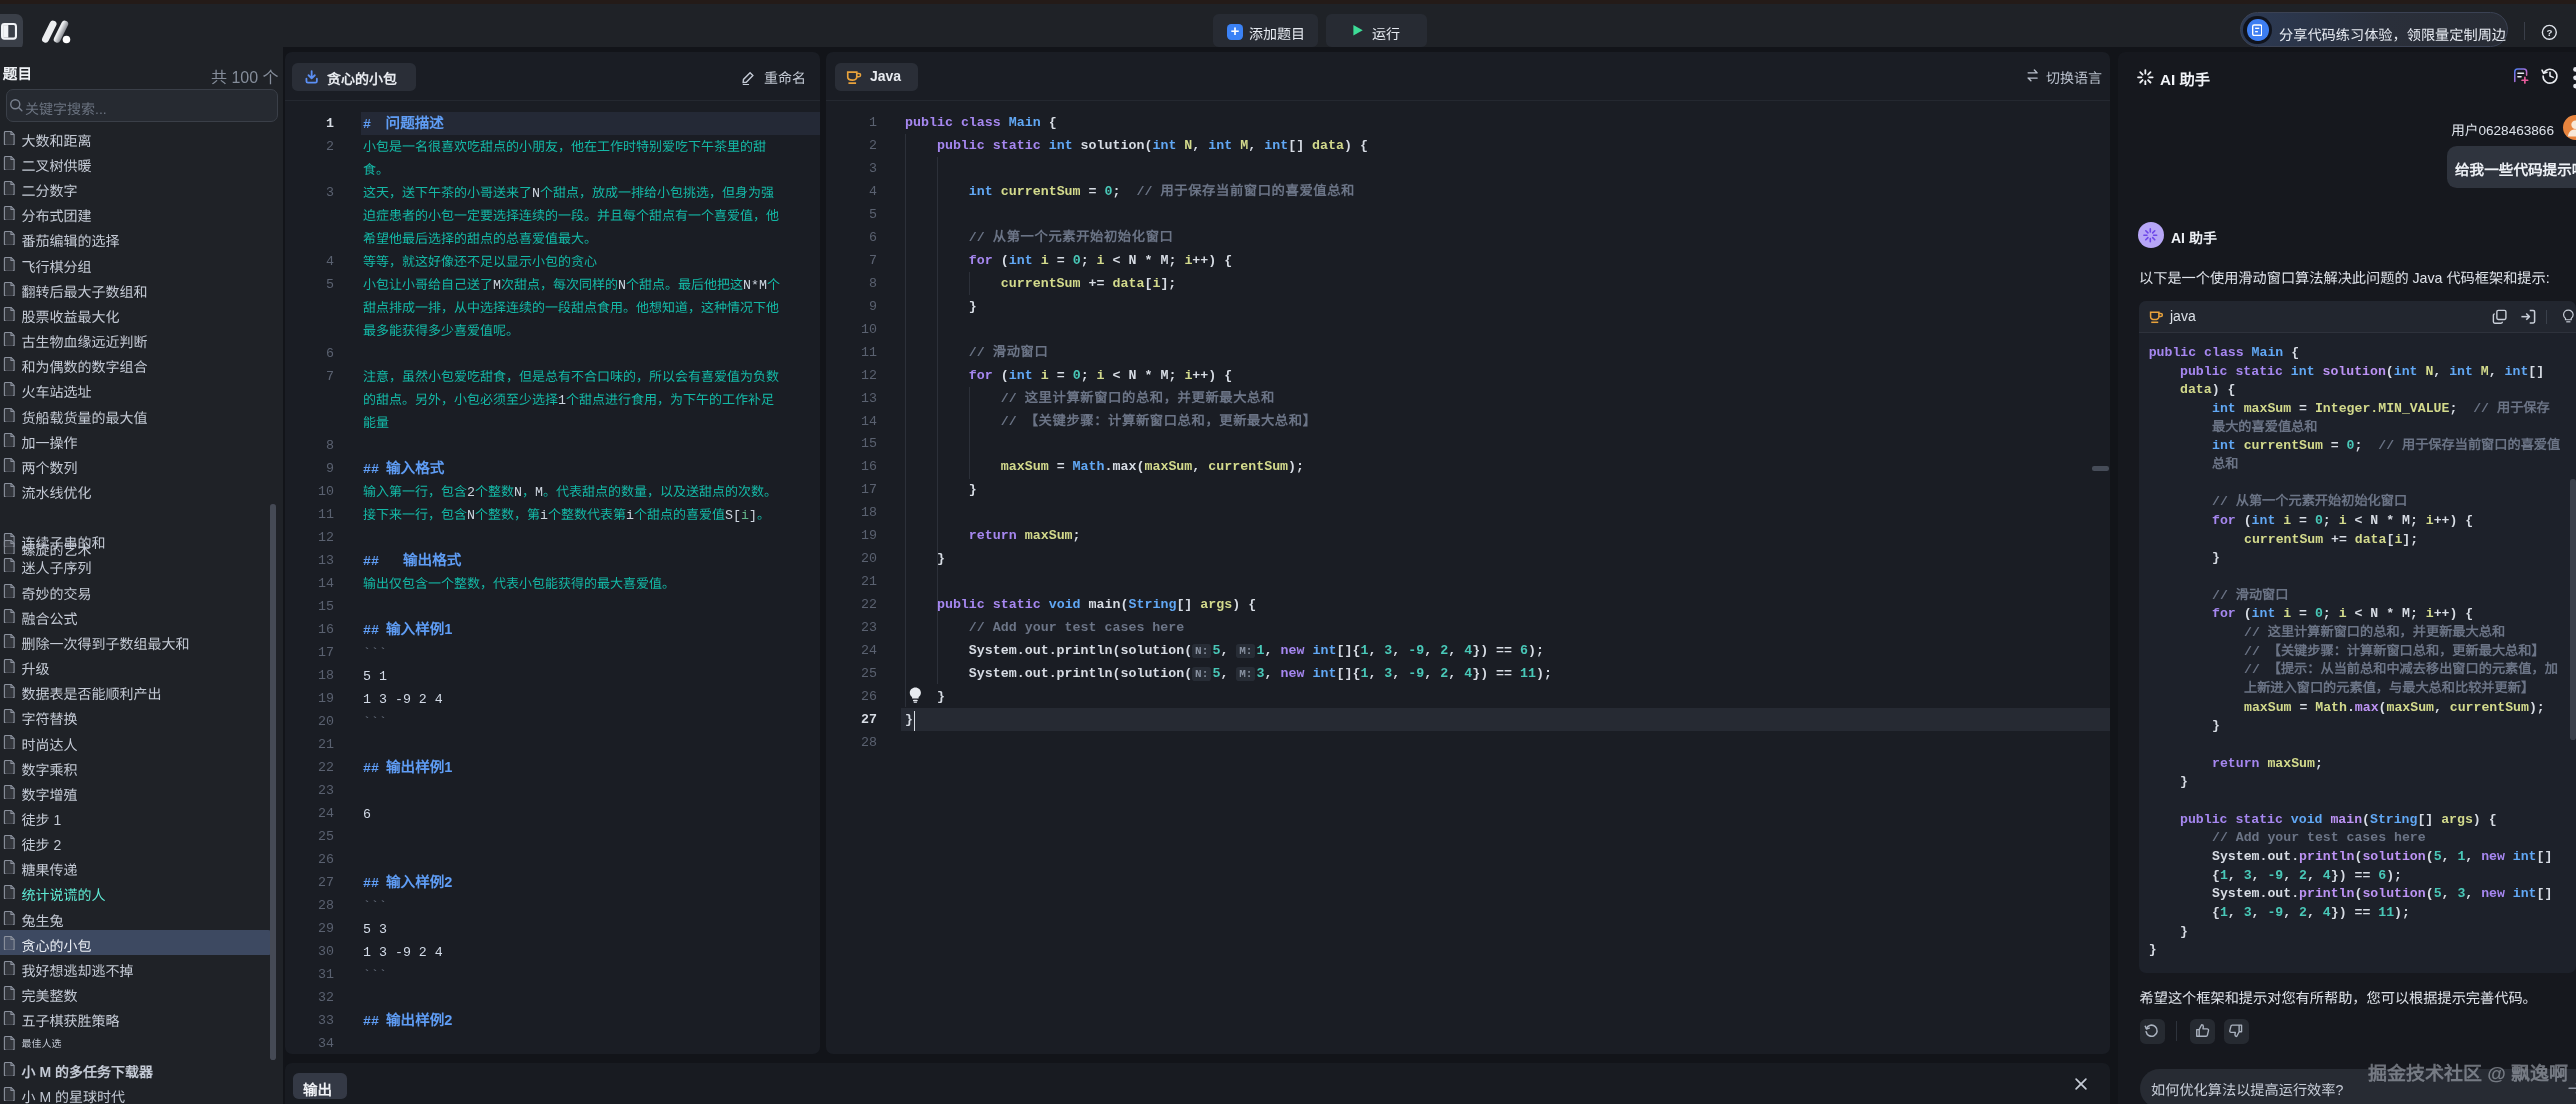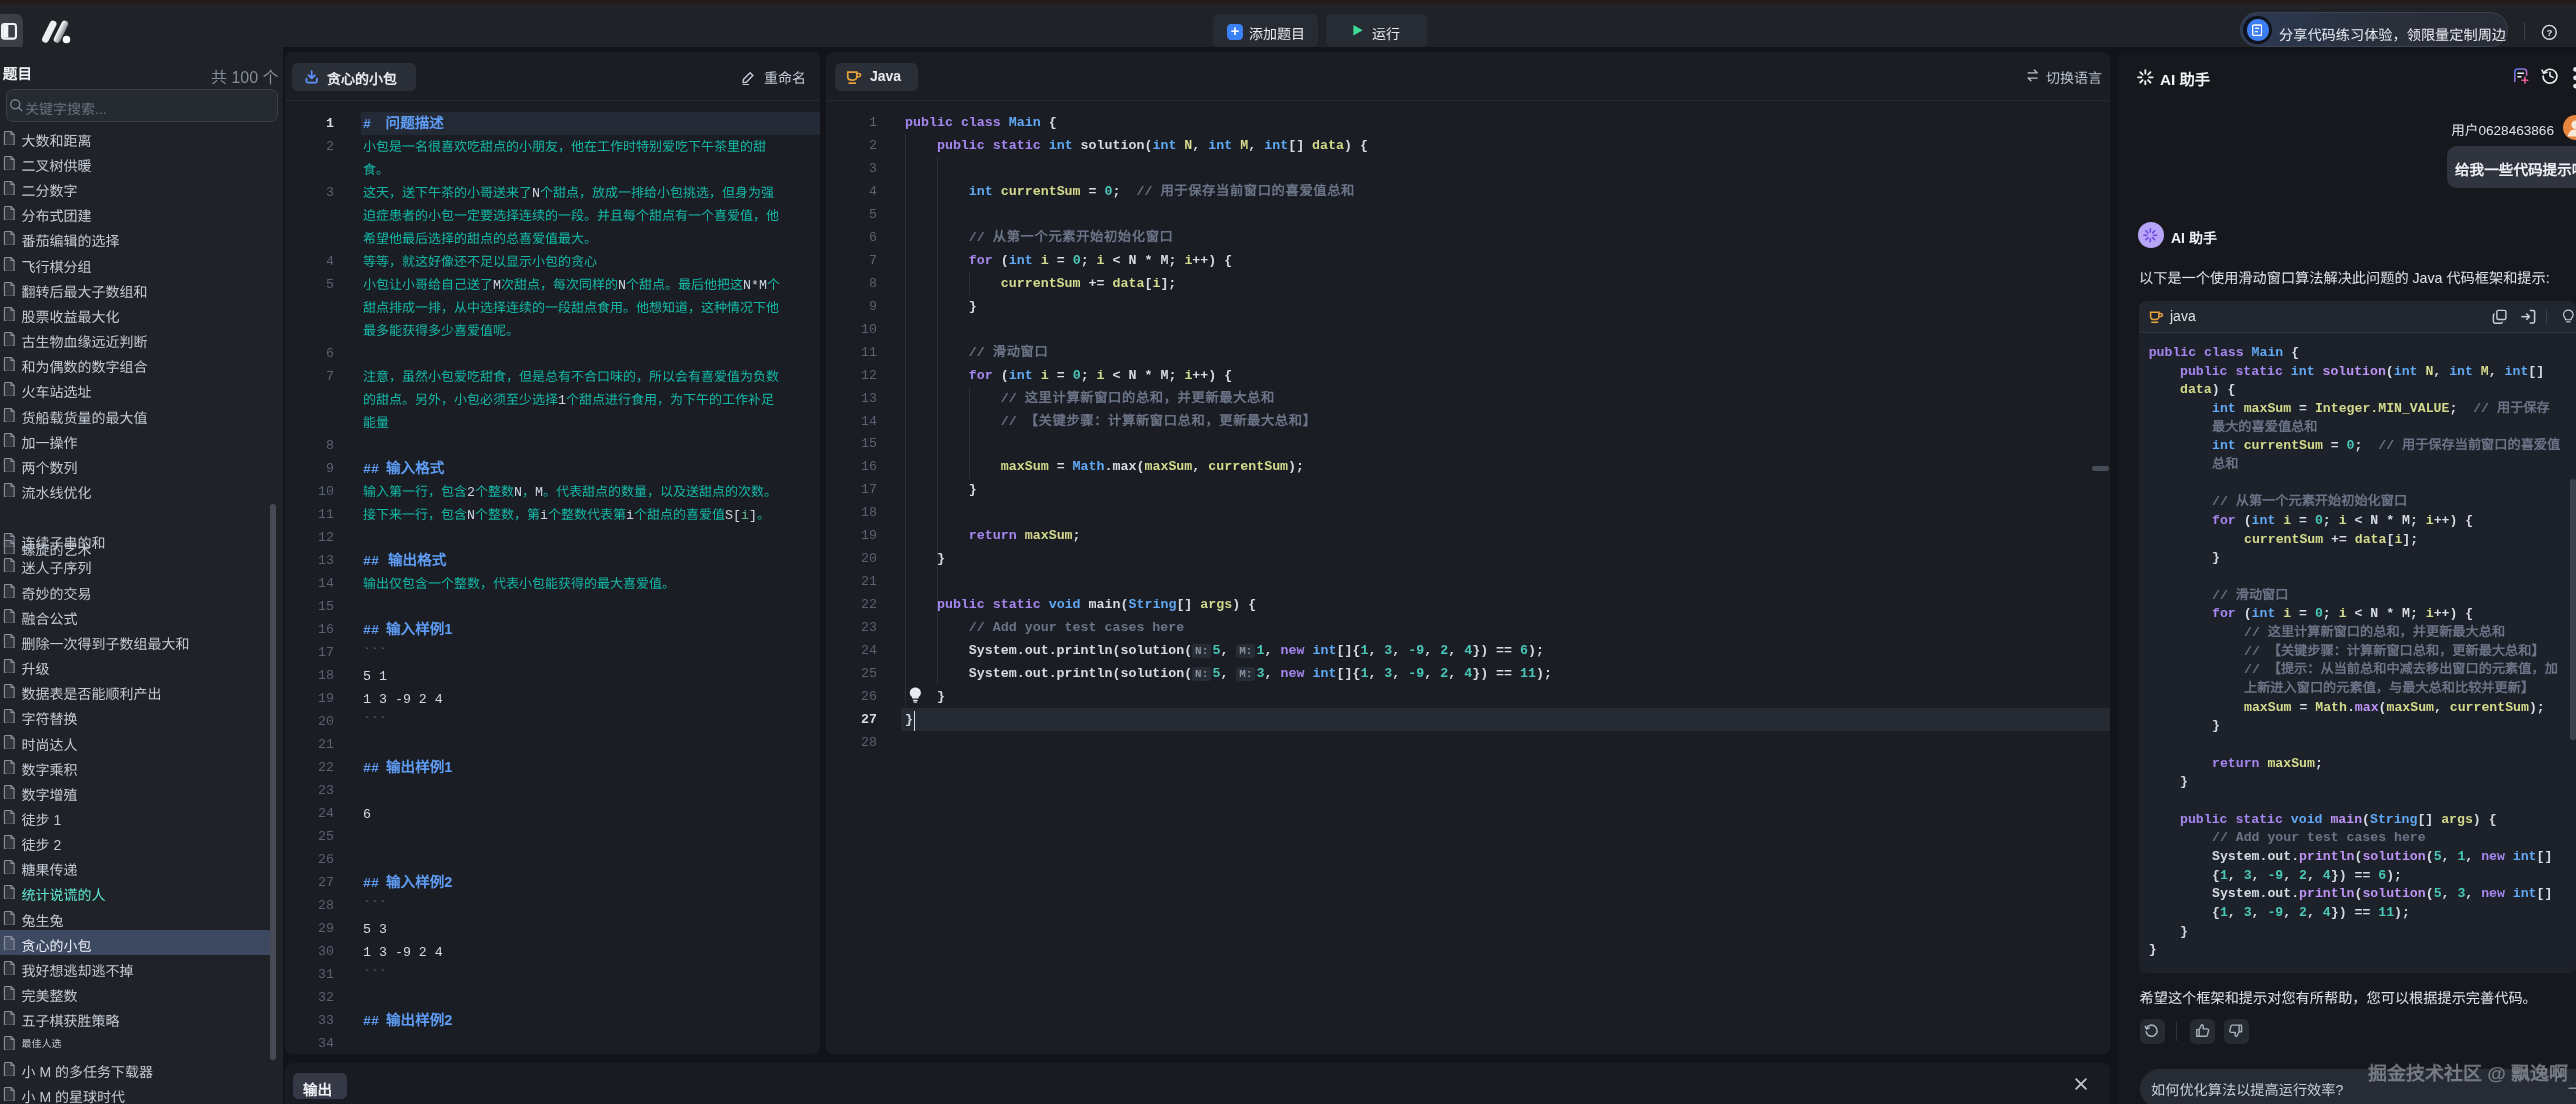--- a/index.html
+++ b/index.html
@@ -379,21 +379,21 @@
       <div style="position:absolute;left:21.5px;top:4.9px;font-size:14px;color:#c3c9d4;white-space:nowrap">五子棋获胜策略</div>
     </div>
 <div style="position:absolute;left:0;top:983px;width:271px;height:25px;border-radius:0 2.8px 2.8px 0;">
       <svg style="position:absolute;left:2.8px;top:5.6px" width="12.5" height="14.6" viewBox="0 0 18 21">
         <path d="M2 2.5 C2 1.4 2.9 0.5 4 0.5 L11.5 0.5 L16 5 L16 18.5 C16 19.6 15.1 20.5 14 20.5 L4 20.5 C2.9 20.5 2 19.6 2 18.5 Z" fill="#8b919d2e"></path>
         <path d="M2 2.5 C2 1.4 2.9 0.5 4 0.5 L11.5 0.5 L16 5 L16 18.5 C16 19.6 15.1 20.5 14 20.5 L4 20.5 C2.9 20.5 2 19.6 2 18.5 Z" fill="none" stroke="#8b919d" stroke-width="1.6"></path>
         <path d="M11.5 0.5 L11.5 5 L16 5" fill="none" stroke="#8b919d" stroke-width="1.6"></path>
       </svg>
       <div style="position:absolute;left:21.5px;top:4.9px;font-size:10px;color:#c3c9d4;white-space:nowrap">最佳人选</div>
     </div>
-<div style="position:absolute;left:0;top:1009px;width:271px;height:25px;border-radius:0 2.8px 2.8px 0;">
+<div style="position:absolute;left:0;top:1009px;width:271px;height:25px;border-radius:0 2.8px 2.8px 0;font-weight:bold;">
       <svg style="position:absolute;left:2.8px;top:5.6px" width="12.5" height="14.6" viewBox="0 0 18 21">
         <path d="M2 2.5 C2 1.4 2.9 0.5 4 0.5 L11.5 0.5 L16 5 L16 18.5 C16 19.6 15.1 20.5 14 20.5 L4 20.5 C2.9 20.5 2 19.6 2 18.5 Z" fill="#8b919d2e"></path>
         <path d="M2 2.5 C2 1.4 2.9 0.5 4 0.5 L11.5 0.5 L16 5 L16 18.5 C16 19.6 15.1 20.5 14 20.5 L4 20.5 C2.9 20.5 2 19.6 2 18.5 Z" fill="none" stroke="#8b919d" stroke-width="1.6"></path>
         <path d="M11.5 0.5 L11.5 5 L16 5" fill="none" stroke="#8b919d" stroke-width="1.6"></path>
       </svg>
       <div style="position:absolute;left:21.5px;top:4.9px;font-size:14px;color:#c3c9d4;white-space:nowrap">小 M 的多任务下载器</div>
     </div>
 <div style="position:absolute;left:0;top:1034px;width:271px;height:25px;border-radius:0 2.8px 2.8px 0;">
       <svg style="position:absolute;left:2.8px;top:5.6px" width="12.5" height="14.6" viewBox="0 0 18 21">
         <path d="M2 2.5 C2 1.4 2.9 0.5 4 0.5 L11.5 0.5 L16 5 L16 18.5 C16 19.6 15.1 20.5 14 20.5 L4 20.5 C2.9 20.5 2 19.6 2 18.5 Z" fill="#8b919d2e"></path>
@@ -442,21 +442,21 @@
 <div class="prow" style="top:359px;"><span class="pc">能量</span></div>
 <div class="pnum" style="top:382px;color:#5a6170;">8</div>
 <div class="pnum" style="top:405px;color:#5a6170;">9</div>
 <div class="prow" style="top:405px;"><span class="h pm" style="font-weight:bold">##</span><span class="hc" style="margin-left:7px">输入格式</span></div>
 <div class="pnum" style="top:428px;color:#5a6170;">10</div>
 <div class="prow" style="top:428px;"><span class="pc">输入第一行，包含</span><span class="pm">2</span><span class="pc">个整数</span><span class="pm">N</span><span class="pc">，</span><span class="pm">M</span><span class="pc">。代表甜点的数量，以及送甜点的次数。</span></div>
 <div class="pnum" style="top:451px;color:#5a6170;">11</div>
 <div class="prow" style="top:451px;"><span class="pc">接下来一行，包含</span><span class="pm">N</span><span class="pc">个整数，第</span><span class="pm">i</span><span class="pc">个整数代表第</span><span class="pm">i</span><span class="pc">个甜点的喜爱值</span><span class="pm">S[</span><span class="pm" style="color:#63b589">i</span><span class="pm">]</span><span class="pc">。</span></div>
 <div class="pnum" style="top:474px;color:#5a6170;">12</div>
 <div class="pnum" style="top:497px;color:#5a6170;">13</div>
-<div class="prow" style="top:497px;"><span class="h pm" style="font-weight:bold">##</span><span class="hc" style="margin-left:9px">输出格式</span></div>
+<div class="prow" style="top:497px;"><span class="h pm" style="font-weight:bold">##</span><span class="hc" style="margin-left:24px">输出格式</span></div>
 <div class="pnum" style="top:520px;color:#5a6170;">14</div>
 <div class="prow" style="top:520px;"><span class="pc">输出仅包含一个整数，代表小包能获得的最大喜爱值。</span></div>
 <div class="pnum" style="top:543px;color:#5a6170;">15</div>
 <div class="pnum" style="top:566px;color:#5a6170;">16</div>
 <div class="prow" style="top:566px;"><span class="h pm" style="font-weight:bold">##</span><span class="hc" style="margin-left:7px">输入样例1</span></div>
 <div class="pnum" style="top:589px;color:#5a6170;">17</div>
 <div class="prow" style="top:589px;"><span class="pm" style="color:#6d7685">```</span></div>
 <div class="pnum" style="top:612px;color:#5a6170;">18</div>
 <div class="prow" style="top:612px;"><span class="pm" style="color:#d3dbe8">5 1</span></div>
 <div class="pnum" style="top:635px;color:#5a6170;">19</div>

